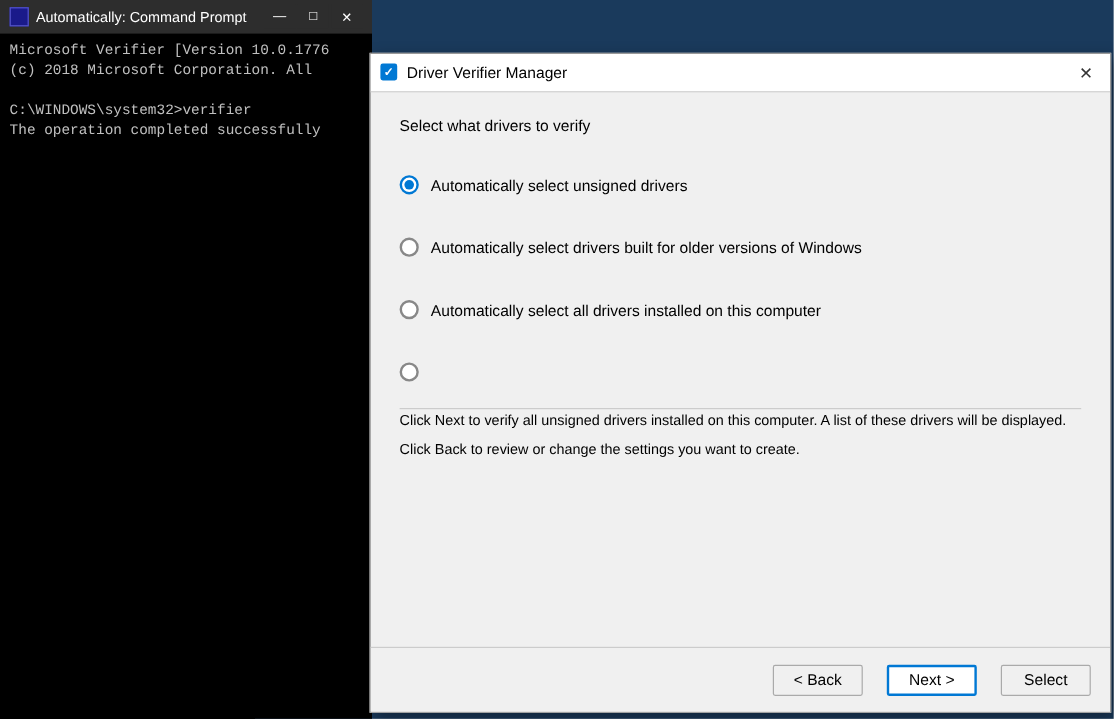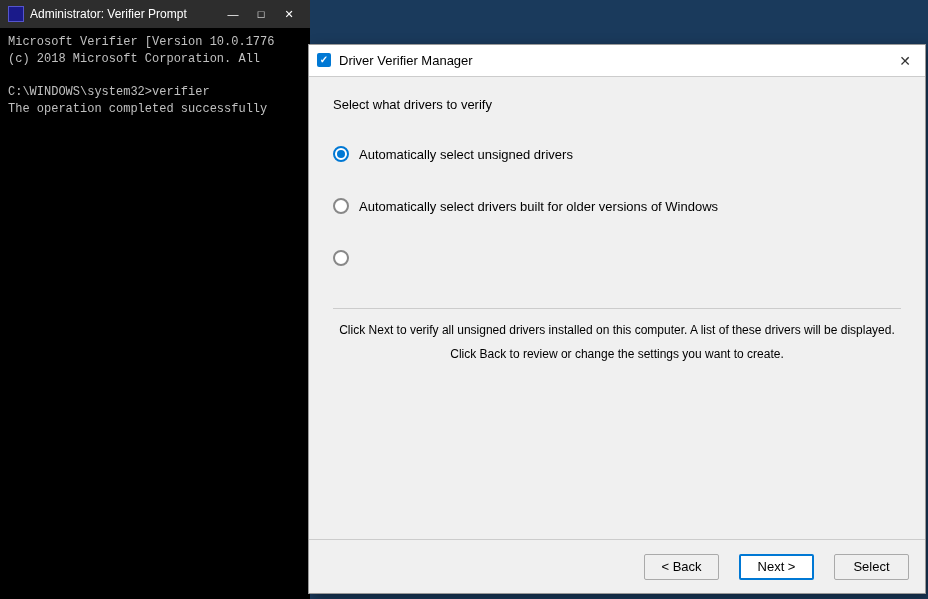--- a/index.html
+++ b/index.html
@@ -194,24 +194,22 @@
       border-radius: 50%;
       background: #0078d4;
     }
 
     .radio-label {
       font-size: 13px;
       color: #000;
     }
 
     .description-area {
-      margin-top: 24px;
-      padding-top: 12px;
+      margin-top: 4px;
       border-top: 1px solid #ccc;
-      text-align: center;
     }
 
     .description-text {
       font-size: 12px;
       color: #000;
       line-height: 1.5;
       margin-bottom: 6px;
     }
 
     .dialog-footer {
@@ -250,21 +248,21 @@
       color: #000;
       font-weight: normal;
     }
   </style>
 </head>
 <body>
 
 <div class="cmd-bg">
   <div class="cmd-titlebar">
     <span class="cmd-icon"></span>
-    <span class="cmd-title">Administrator: Verifier Prompt</span>
+    <span class="cmd-title">Automatically: Command Prompt</span>
     <div class="cmd-controls">
       <button class="cmd-ctrl-btn">—</button>
       <button class="cmd-ctrl-btn">□</button>
       <button class="cmd-ctrl-btn close">✕</button>
     </div>
   </div>
   <div class="cmd-content">
     <div>Microsoft Verifier [Version 10.0.1776</div>
     <div>(c) 2018 Microsoft Corporation. All</div>
     <div>&nbsp;</div>
@@ -293,20 +291,24 @@
       <div class="radio-item">
         <div class="radio-btn selected"></div>
         <span class="radio-label">Automatically select unsigned drivers</span>
       </div>
 
       <div class="radio-item">
         <div class="radio-btn"></div>
         <span class="radio-label">Automatically select drivers built for older versions of Windows</span>
       </div>
 
+      <div class="radio-item">
+        <div class="radio-btn"></div>
+        <span class="radio-label">Automatically select all drivers installed on this computer</span>
+      </div>
 
       <div class="radio-item">
         <div class="radio-btn"></div>
       </div>
     </div>
 
     <div class="description-area">
       <div class="description-text">Click Next to verify all unsigned drivers installed on this computer. A list of these drivers will be displayed.</div>
       <div class="description-text">Click Back to review or change the settings you want to create.</div>
     </div>

